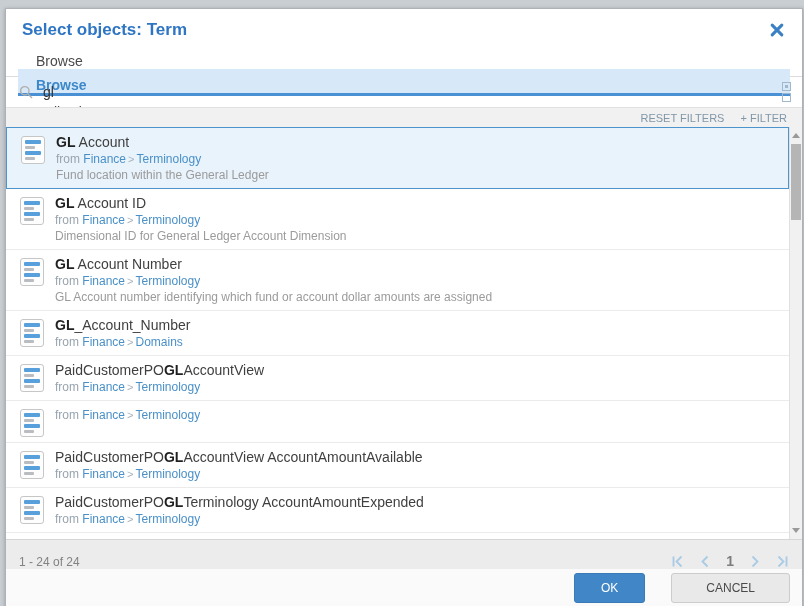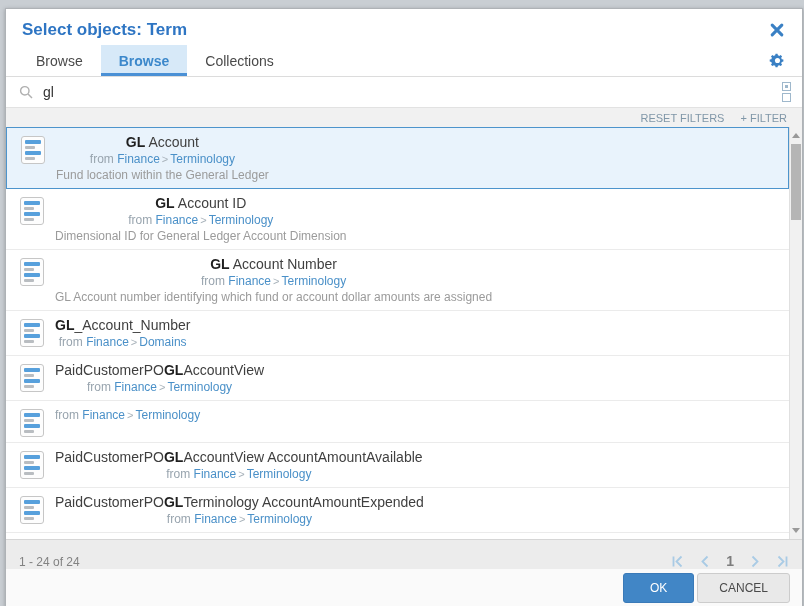--- a/index.html
+++ b/index.html
@@ -17,36 +17,36 @@
     background:#ffffff;
     border:1px solid #aeb2b6;
     box-shadow:0 1px 4px rgba(0,0,0,.25);
     display:flex; flex-direction:column;
   }
   
   .dlg-header { display:flex; justify-content:space-between; align-items:center; padding:11px 16px 5px 16px; }
   .dlg-title { color:#2e75c3; font-weight:bold; font-size:17px; }
   .close-btn { cursor:pointer; line-height:0; padding:2px; }
   
-  .tabs { display:flex; align-items:stretch; border-bottom:1px solid #dcdcdc; padding:0 12px; height:32px; }
+  .tabs { display:flex; align-items:stretch; border-bottom:1px solid #dcdcdc; padding:0 12px; height:32px;flex-direction:column; }
   .tab { padding:8px 18px 0; font-size:14px; color:#4a4a4a; cursor:pointer; }
   .tab.active { background:#d7e9f8; color:#3c88cb; font-weight:bold; border-bottom:3px solid #4a90d5; }
   .gear { margin-left:auto; align-self:center; padding-right:4px; line-height:0; cursor:pointer; }
   
   .search-row { display:flex; align-items:center; height:31px; border-bottom:1px solid #e2e2e2; padding:0 11px 0 13px; }
   .search-icon { line-height:0; margin-right:8px; }
   .search-input { border:none; outline:none; flex:1; font-size:14px; color:#333; background:transparent; font-family:"Liberation Sans", sans-serif; }
   .opt-icon { display:flex; flex-direction:column; gap:2px; cursor:pointer; }
   .opt-sq { width:9px; height:9px; border:1px solid #9fb8cc; position:relative; }
   .opt-sq.dot::after { content:""; position:absolute; left:2px; top:2px; width:3px; height:3px; background:#9fb8cc; }
   
   .filter-bar { height:19px; background:#f1f1f1; display:flex; justify-content:flex-end; align-items:center; gap:16px; padding:0 15px; font-size:11px; color:#8097a8; }
   .filter-link { cursor:pointer; white-space:nowrap; }
   
-  .list { position:relative; flex:1; overflow:hidden;text-align:center; }
+  .list { position:relative; flex:1; overflow:hidden; }
   .rows { margin-right:13px; height:100%; overflow:hidden; }
   .row { display:flex; padding:6px 10px 5px 6px; border-bottom:1px solid #ebebeb; cursor:pointer; background:#fff; }
   .row.selected { background:#e9f3fc; border:1px solid #4d94cc; }
   .term-icon { flex:0 0 24px; width:24px; height:28px; border:1px solid #c6c6c6; border-radius:3px; background:#fdfdfd;
     margin:2px 11px 0 8px; display:flex; flex-direction:column; justify-content:center; gap:2px; padding:0 3px; }
   .tbar-blue { height:4px; background:#57a0dc; border-radius:1px; }
   .tbar-gray { height:3px; width:60%; background:#b9bdc1; border-radius:1px; }
   .row-text { min-width:0; }
   .row-title { font-size:14px; color:#3f3f3f; line-height:17px; white-space:nowrap; }
   .row-title b { color:#1f1f1f; }
@@ -60,24 +60,24 @@
   .scroll-up, .scroll-down { position:absolute; left:2px; width:0; height:0; border-left:4px solid transparent; border-right:4px solid transparent; cursor:pointer; }
   .scroll-up { top:6px; border-bottom:5px solid #999; }
   .scroll-down { bottom:6px; border-top:5px solid #999; }
   .thumb { position:absolute; top:17px; left:1px; width:10px; height:76px; background:#b5b5b5; cursor:pointer; }
   
   .pagination { height:30px; background:#ececec; border-top:1px solid #d6d6d6; display:flex; align-items:flex-end; padding:0 13px; font-size:12px; color:#828282; }
   .pag-controls { margin-left:auto; display:flex; align-items:center; gap:17px; }
   .pag-btn { line-height:0; cursor:pointer; }
   .page-num { font-size:14px; color:#7d7d7d; font-weight:bold; }
   
-  .dlg-footer { height:38px; background:#fafafa; display:flex; justify-content:flex-end; align-items:center; gap:3px; padding:0 12px; }
+  .dlg-footer { height:38px; background:#fafafa; display:flex; justify-content:flex-end; align-items:center; gap:26px; padding:0 12px; }
   .btn { font-family:"Liberation Sans", sans-serif; font-size:12px; border-radius:3px; cursor:pointer; }
   .btn-ok { background:#4186c6; color:#ffffff; border:1px solid #3a7ab8; padding:7px 26px; }
-  .btn-cancel { background:#e9e9e9; color:#4a4a4a; border:1px solid #cccccc; padding:7px 21px; }
+  .btn-cancel { background:#e9e9e9; color:#4a4a4a; border:1px solid #cccccc; padding:7px 34px; }
 </style>
 </head>
 <body>
 
 <div class="modal">
 
   <div class="dlg-header">
     <span class="dlg-title">Select objects: Term</span>
     <span class="close-btn">
       <svg width="14" height="14" viewBox="0 0 14 14">

